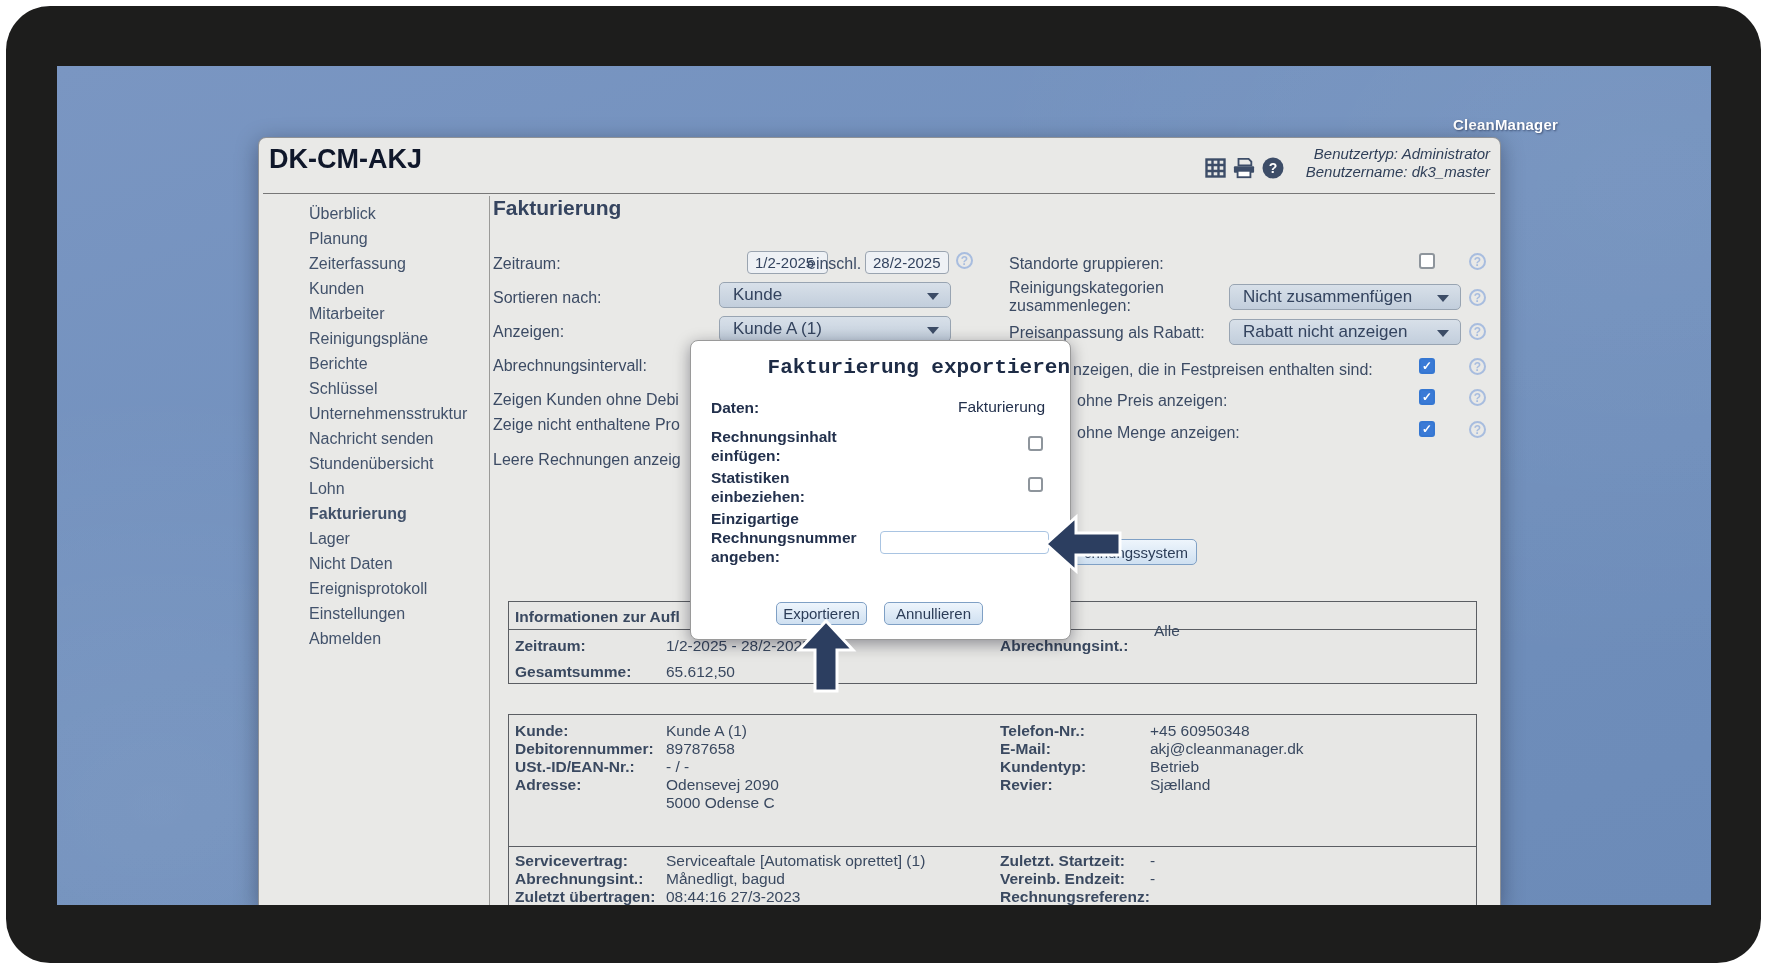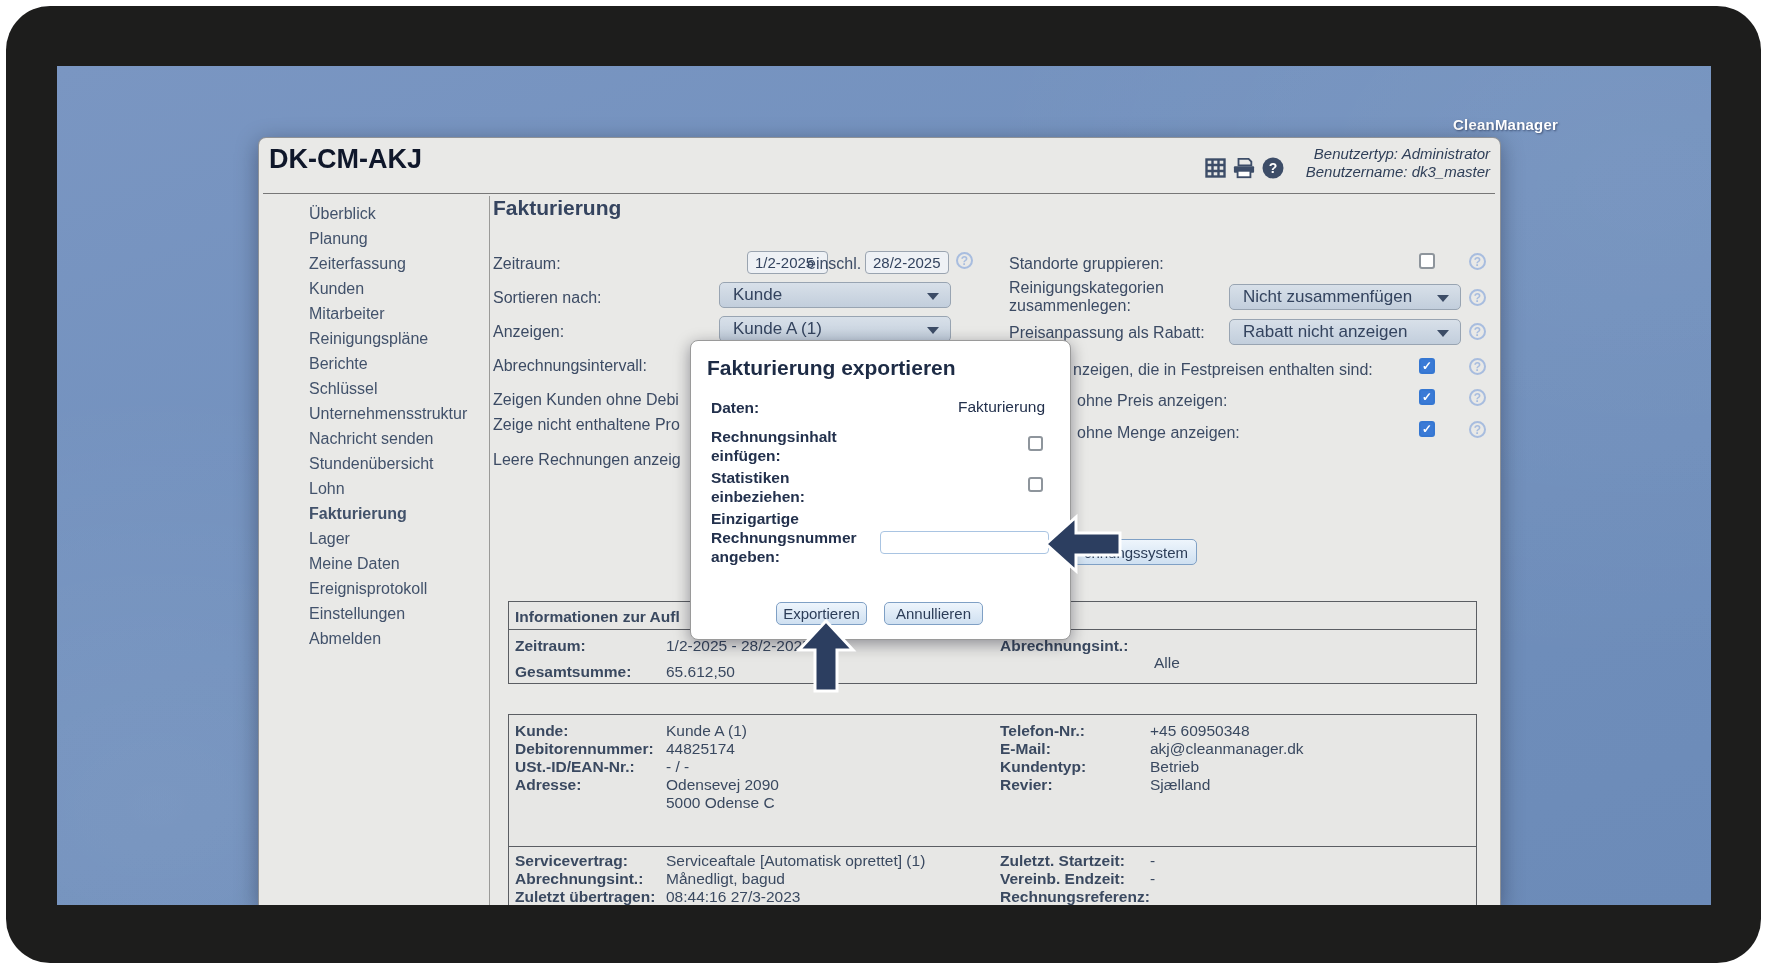--- a/index.html
+++ b/index.html
@@ -54,22 +54,22 @@
        font-size:15px;color:#2c3d58;}
   .itable{position:absolute;left:249px;width:969px;border:1px solid #5b5e63;background:#e7e7e5;}
   .tl{position:absolute;font-size:15.5px;font-weight:bold;color:#3a4960;white-space:nowrap;}
   .tv{position:absolute;font-size:15.5px;color:#3a4960;white-space:pre-line;line-height:18px;}
   .thead{position:absolute;left:0;right:0;top:0;height:28px;border-bottom:1px solid #5b5e63;}
   .tlink{position:absolute;left:0;right:0;text-align:center;font-size:15px;color:#33425c;
          text-decoration:underline;cursor:pointer;}
   .dialog{position:absolute;left:633px;top:274px;width:381px;height:300px;background:#fff;
           border:1px solid #9a9a9a;border-radius:8px;z-index:5;
           box-shadow:0 4px 16px rgba(0,0,20,.4);}
-  .dtitle{position:absolute;left:16px;right:0;top:15px;text-align:left;font-size:21px;
-          font-weight:bold;color:#1d2b45;}
+  .dtitle{position:absolute;left:16px;right:0;top:15px;text-align:right;font-size:21px;
+          font-weight:bold;color:#1d2b45;font-family:Liberation Mono, monospace;}
   .dlabel{position:absolute;left:20px;font-size:15.5px;font-weight:bold;color:#22304c;
           white-space:pre-line;line-height:19px;}
   .dvalue{position:absolute;right:25px;font-size:15.5px;color:#22304c;}
   .dcb{position:absolute;left:337px;width:15px;height:15px;background:#fff;
        border:2px solid #8e959c;border-radius:3px;cursor:pointer;}
   .dinput{position:absolute;left:189px;top:190px;width:169px;height:23px;background:#fff;
           border:1px solid #a9c4e2;border-radius:4px;font-family:"Liberation Sans",sans-serif;
           font-size:15px;color:#22304c;padding:0 6px;}
   .dbtn{box-shadow:0 0 0 3px rgba(255,255,255,.85);}
   .arrow{position:absolute;z-index:10;pointer-events:none;}
@@ -128,21 +128,21 @@
         <div class="sitem">Mitarbeiter</div>
         <div class="sitem">Reinigungspläne</div>
         <div class="sitem">Berichte</div>
         <div class="sitem">Schlüssel</div>
         <div class="sitem">Unternehmensstruktur</div>
         <div class="sitem">Nachricht senden</div>
         <div class="sitem">Stundenübersicht</div>
         <div class="sitem">Lohn</div>
         <div class="sitem active">Fakturierung</div>
         <div class="sitem">Lager</div>
-        <div class="sitem">Meine Daten</div>
+        <div class="sitem">Nicht Daten</div>
         <div class="sitem">Ereignisprotokoll</div>
         <div class="sitem">Einstellungen</div>
         <div class="sitem">Abmelden</div>
       </div>
       <div class="vdiv"></div>
 
       <div class="heading">Fakturierung</div>
 
       <div class="flabel" style="left:234px;top:117px">Zeitraum:</div>
       <input class="tinput" style="left: 460px; top: 113px; width: 81px; margin-left: 28px;" value="1/2-2025">
@@ -195,30 +195,30 @@
       <div class="help" style="left:1210px;top:283px"></div>
 
       <div class="btn" style="left:782px;top:401px;width:156px;height:26px;padding-left:34px">chnungssystem</div>
 
       <div class="itable" style="top:463px;height:83px">
         <div class="thead"></div>
         <div class="tl" style="left:6px;top:6px">Informationen zur Aufl</div>
         <div class="tl" style="left:6px;top:35px">Zeitraum:</div>
         <div class="tv" style="left:157px;top:35px">1/2-2025 - 28/2-2025</div>
         <div class="tl" style="left:491px;top:35px">Abrechnungsint.:</div>
-        <div class="tv" style="left:645px;top:52px">Alle</div>
+        <div class="tv" style="left:645px;top:20px">Alle</div>
         <div class="tl" style="left:6px;top:61px">Gesamtsumme:</div>
         <div class="tv" style="left:157px;top:61px">65.612,50</div>
       </div>
 
       <div class="itable" style="top:576px;height:144px">
         <div class="tl" style="left:6px;top:7px">Kunde:</div>
         <div class="tv" style="left:157px;top:7px">Kunde A (1)</div>
         <div class="tl" style="left:6px;top:25px">Debitorennummer:</div>
-        <div class="tv" style="left:157px;top:25px">44825174</div>
+        <div class="tv" style="left:157px;top:25px">89787658</div>
         <div class="tl" style="left:6px;top:43px">USt.-ID/EAN-Nr.:</div>
         <div class="tv" style="left:157px;top:43px">- / -</div>
         <div class="tl" style="left:6px;top:61px">Adresse:</div>
         <div class="tv" style="left:157px;top:61px">Odensevej 2090
 5000 Odense C</div>
         <div class="tl" style="left:491px;top:7px">Telefon-Nr.:</div>
         <div class="tv" style="left:641px;top:7px">+45 60950348</div>
         <div class="tl" style="left:491px;top:25px">E-Mail:</div>
         <div class="tv" style="left:641px;top:25px">akj@cleanmanager.dk</div>
         <div class="tl" style="left:491px;top:43px">Kundentyp:</div>

